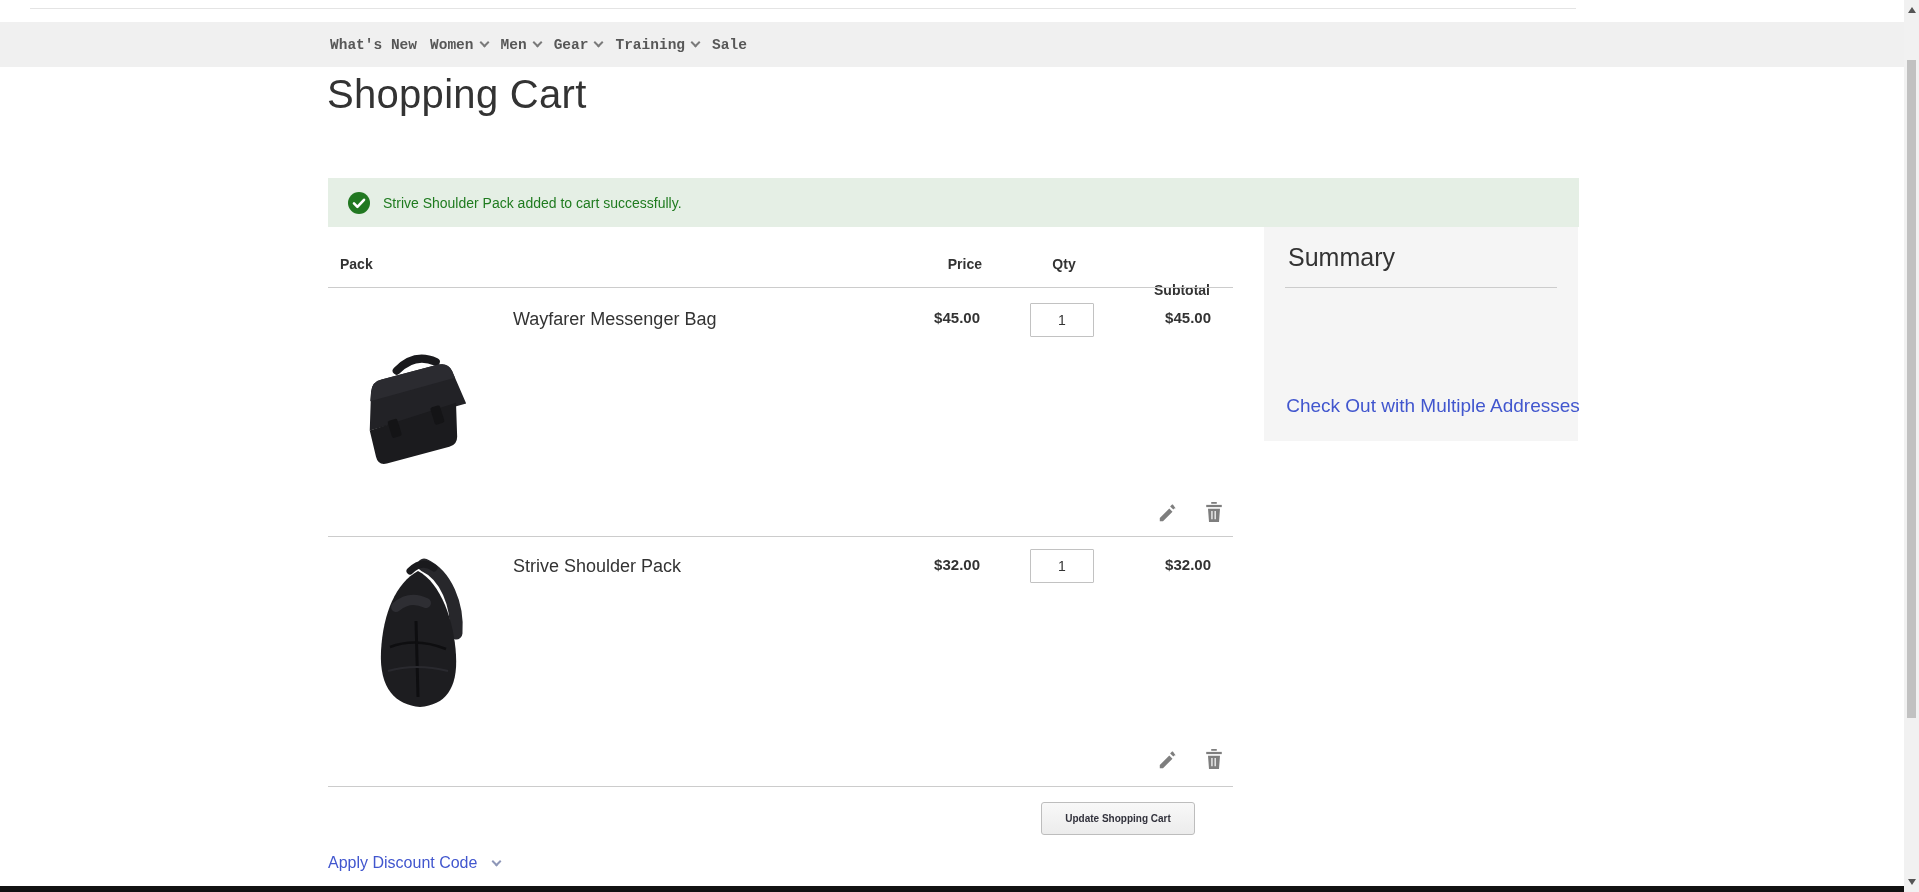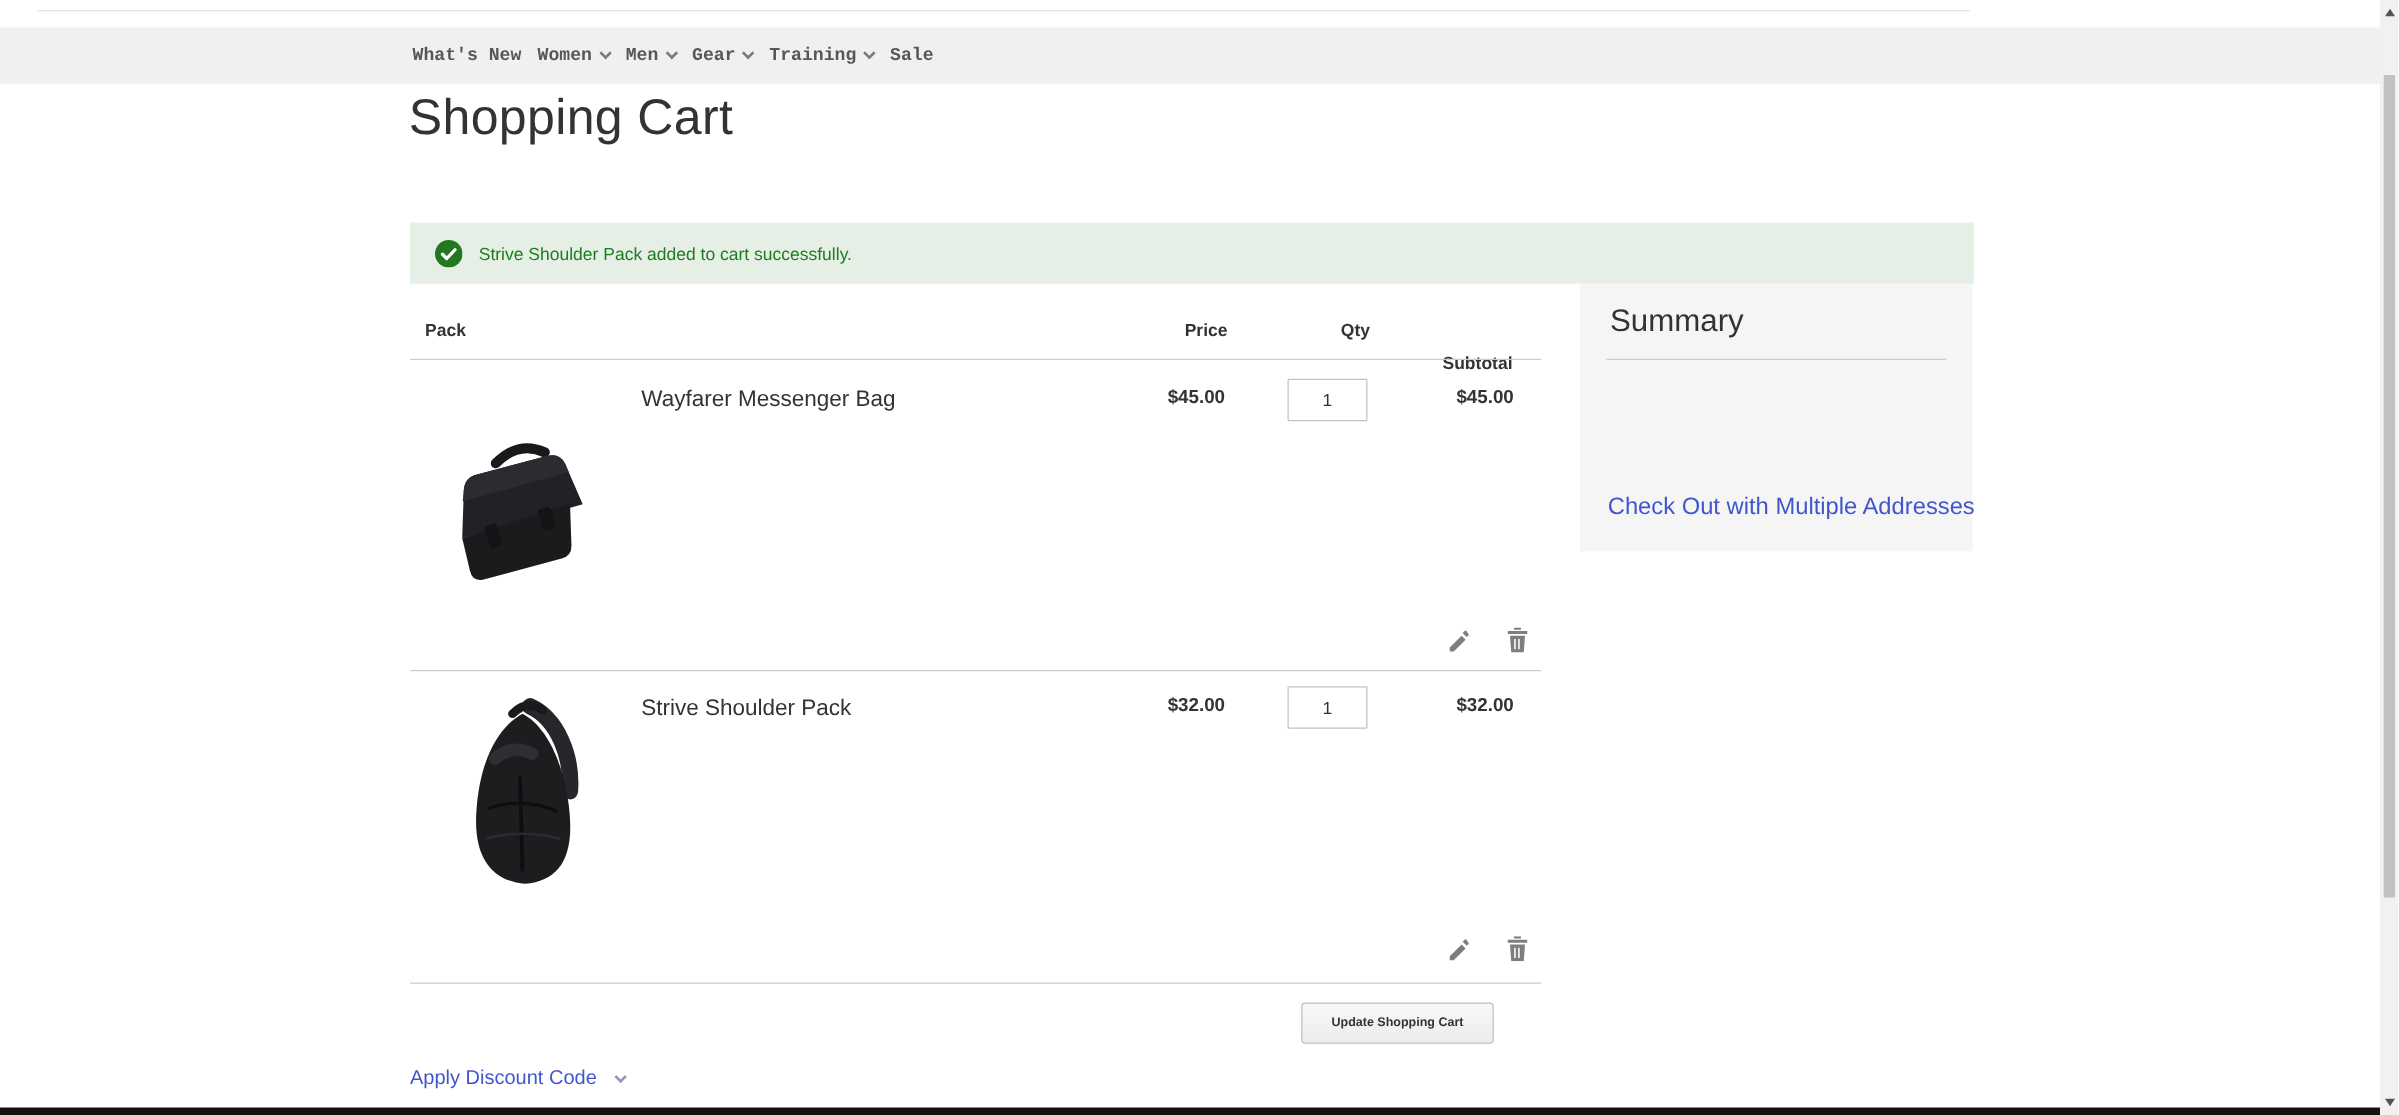--- a/index.html
+++ b/index.html
@@ -46,21 +46,21 @@
   }
   .msg-icon { width:22px; height:22px; flex:0 0 auto; display:block; }
   .msg-icon circle { fill: var(--success-icon, #217821); }
   .msg-icon path { stroke:#fff; stroke-width:2.6; fill:none; stroke-linecap:round; stroke-linejoin:round; }
   .msg-text { font-size:14px; color:var(--success-text,#1f7b1f); }
 
   
   .th { position:absolute; font-size:14px; font-weight:bold; color:var(--text,#333); }
   .th-item { left:340px; top:256px; }
   .th-price { left:832px; top:256px; width:150px; text-align:right; }
-  .th-qty { left:1032px; top:256px; width:64px; text-align:right; }
+  .th-qty { left:1032px; top:256px; width:64px; text-align:center; }
   .th-subtotal { left:1100px; top:256px; width:110px; text-align:right;margin-top:26px; }
   .hr { position:absolute; left:328px; width:905px; height:1px; background:var(--divider,#ccc); }
   .hr-header { top:287px; }
   .hr-row1 { top:536px; }
   .hr-row2 { top:786px; }
 
   .prod-img { position:absolute; display:block; cursor:pointer; }
   .img1 { left:338px; top:314px; width:134px; height:168px; }
   .img2 { left:366px; top:551px; width:112px; height:162px; }
   .prod-name {

